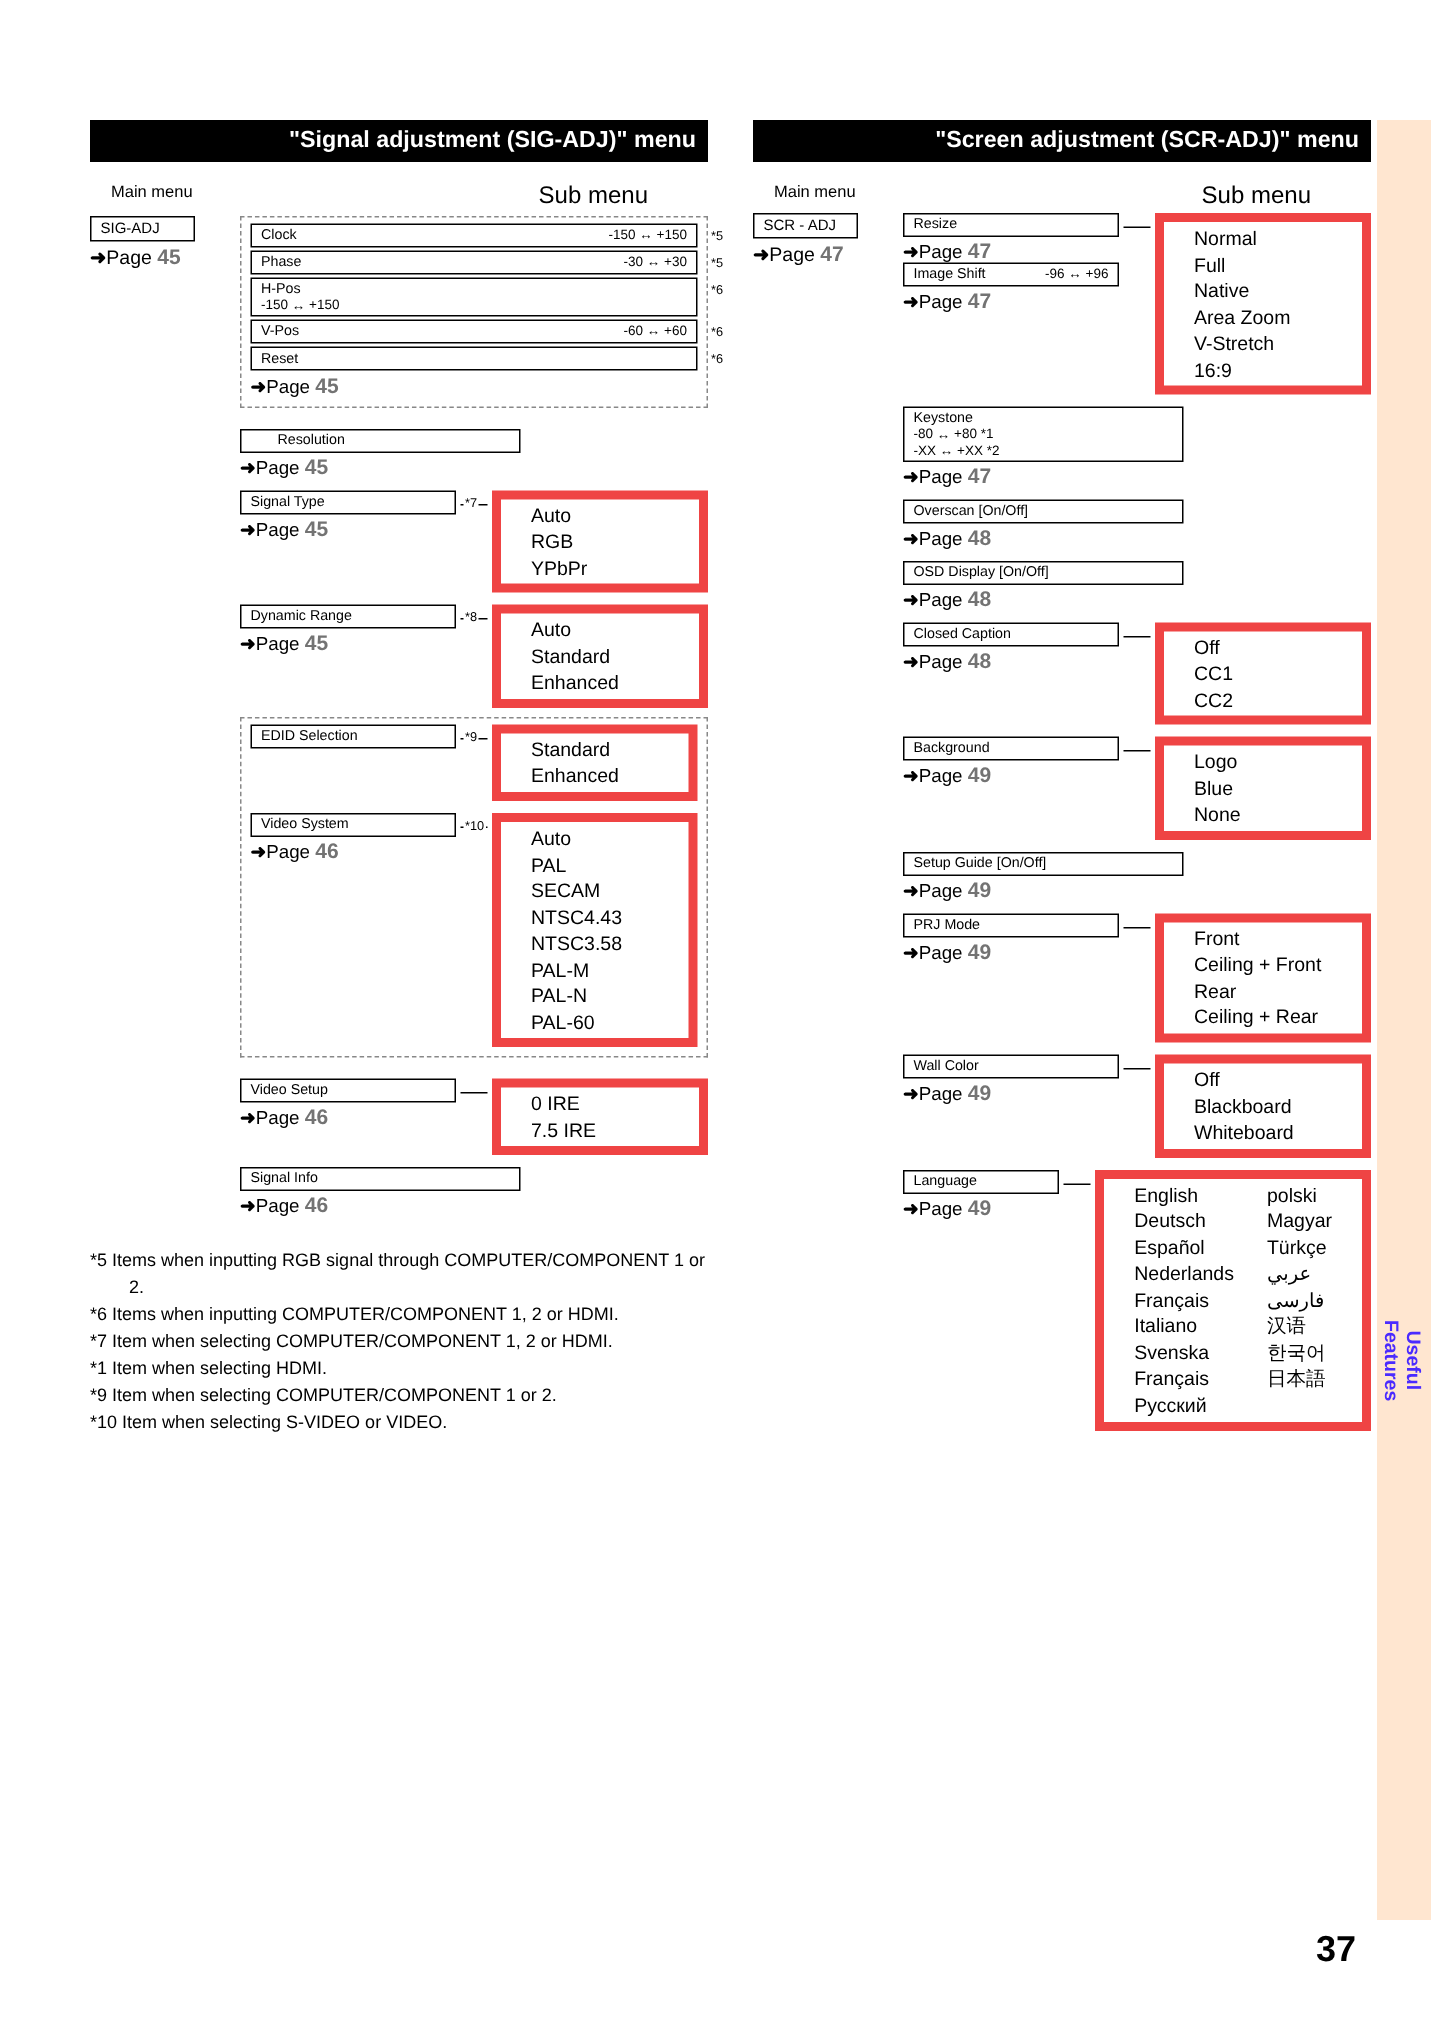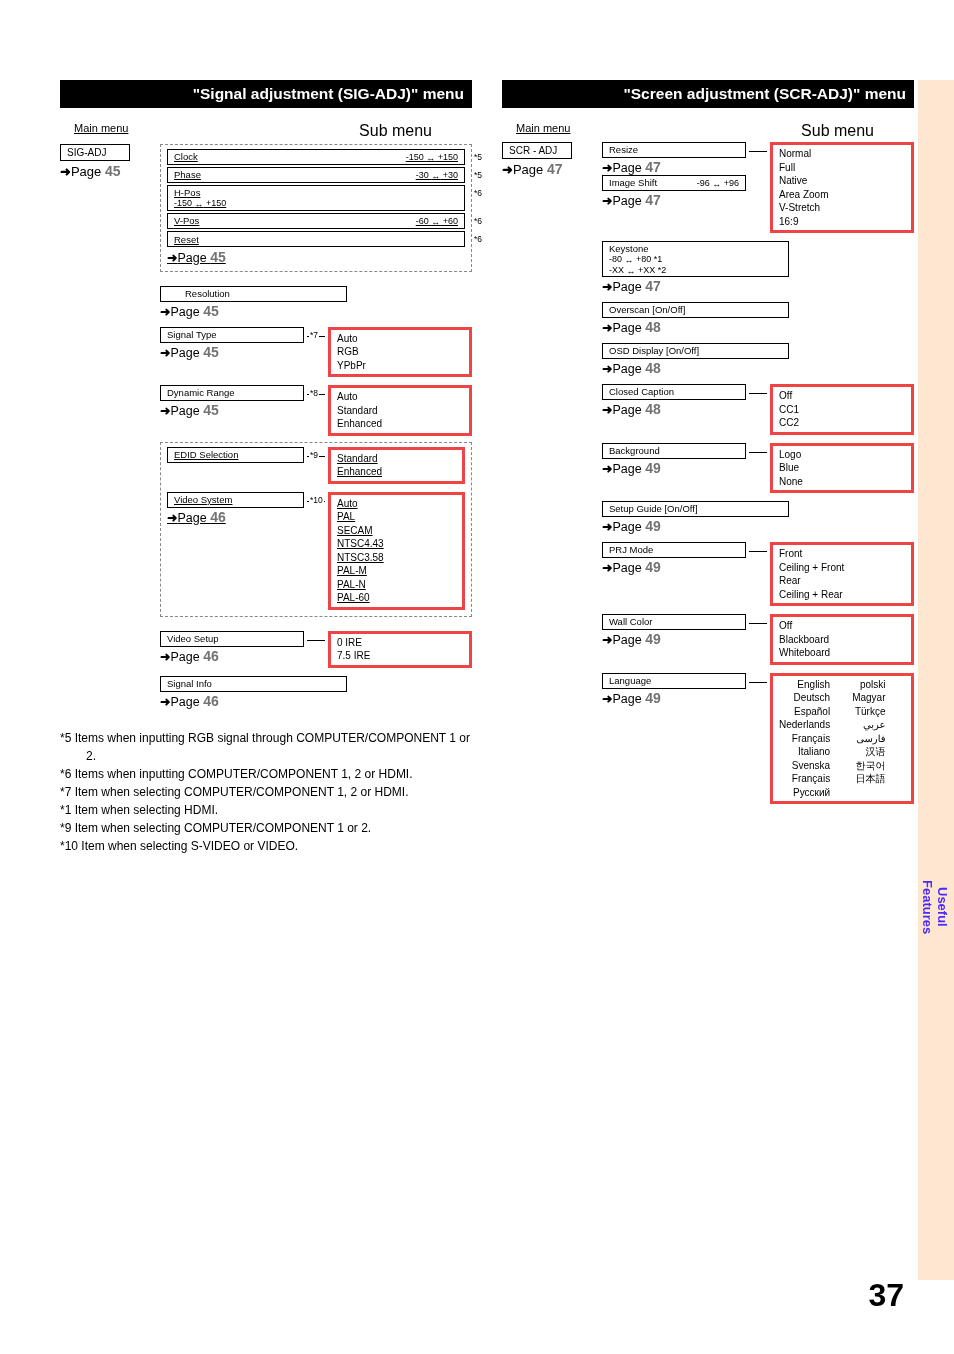--- a/index.html
+++ b/index.html
@@ -30,21 +30,21 @@
     font-size: 15.5px;
     padding: 5px 8px;
     margin-bottom: 14px;
     text-align: right;
   }
   .labels {
     position: relative;
     height: 16px;
     margin-bottom: 4px;
   }
-  .main-label { position: absolute; left: 14px; font-size: 11px; text-decoration: underline; }
+  .main-label { position: absolute; left: 14px; font-size: 11px; }
   .sub-label { position: absolute; right: 40px; font-size: 16px; }
   .root-box {
     border: 1px solid #000;
     padding: 2px 6px;
     font-size: 10px;
     width: 70px;
     background: #fff;
   }
   .root-page {
     margin-top: 2px;
@@ -60,25 +60,25 @@
     position: relative;
     display: flex;
     justify-content: space-between;
     align-items: baseline;
     min-height: 16px;
   }
   .item-box .range { font-size: 9px; }
   .range-arrow { font-size: 9px; vertical-align: middle; }
   .note { font-size: 8.5px; position: absolute; right: -18px; top: 2px; }
   .sub-link { font-size: 12.5px; margin-top: 1px; }
-  .dashed-group { border:1px dashed #888; padding:4px 6px 6px 6px; margin-top:6px;text-decoration:underline; }
+  .dashed-group { border:1px dashed #888; padding:4px 6px 6px 6px; margin-top:6px; }
   .options-box {
-    border: 3px solid #ef4444;
-    padding: 2px 6px;
-    font-size: 10px;
+    border: 6px solid #ef4444;
+    padding: 2px 20px;
+    font-size: 13px;
     line-height: 1.35;
     background: #fff;
   }
   .row { display:flex; align-items:flex-start; gap:3px; }
   .row .left { flex:1; }
   .row .right { flex:1; }
   .connector-h { flex:0 0 18px; border-top:1px solid #000; margin-top:9px; position:relative; }
   .small-note { font-size:8.5px; background:#fff; padding:0 1px; position:absolute; top:-7px; left:2px; }
   .footnotes { margin-top:20px; font-size:12px; line-height:1.5; }
   .footnotes div { text-indent:-26px; padding-left:26px; }
@@ -88,24 +88,24 @@
     background:#ffe6d0;
   }
   .tab-label {
     position:absolute; right:4px; top:880px;
     color:#4a2aff; font-weight:bold; font-size:13px;
     writing-mode: vertical-rl;
     text-align:center;
   }
   .page-number {
     position:absolute; right:50px; bottom:40px;
-    font-size:32px; font-weight:bold;
+    font-size:24px; font-weight:bold;
   }
   .lang-grid { display:flex; gap:22px; }
-  .lang-col { display:flex; flex-direction:column;text-align:right; }
+  .lang-col { display:flex; flex-direction:column; }
   .gap { height:8px; }
   .gap-lg { height:14px; }
 </style>
 </head>
 <body>
 
 <div class="side-tab"></div>
 <div class="tab-label">
   <span>Useful</span><br><span>Features</span>
 </div>

